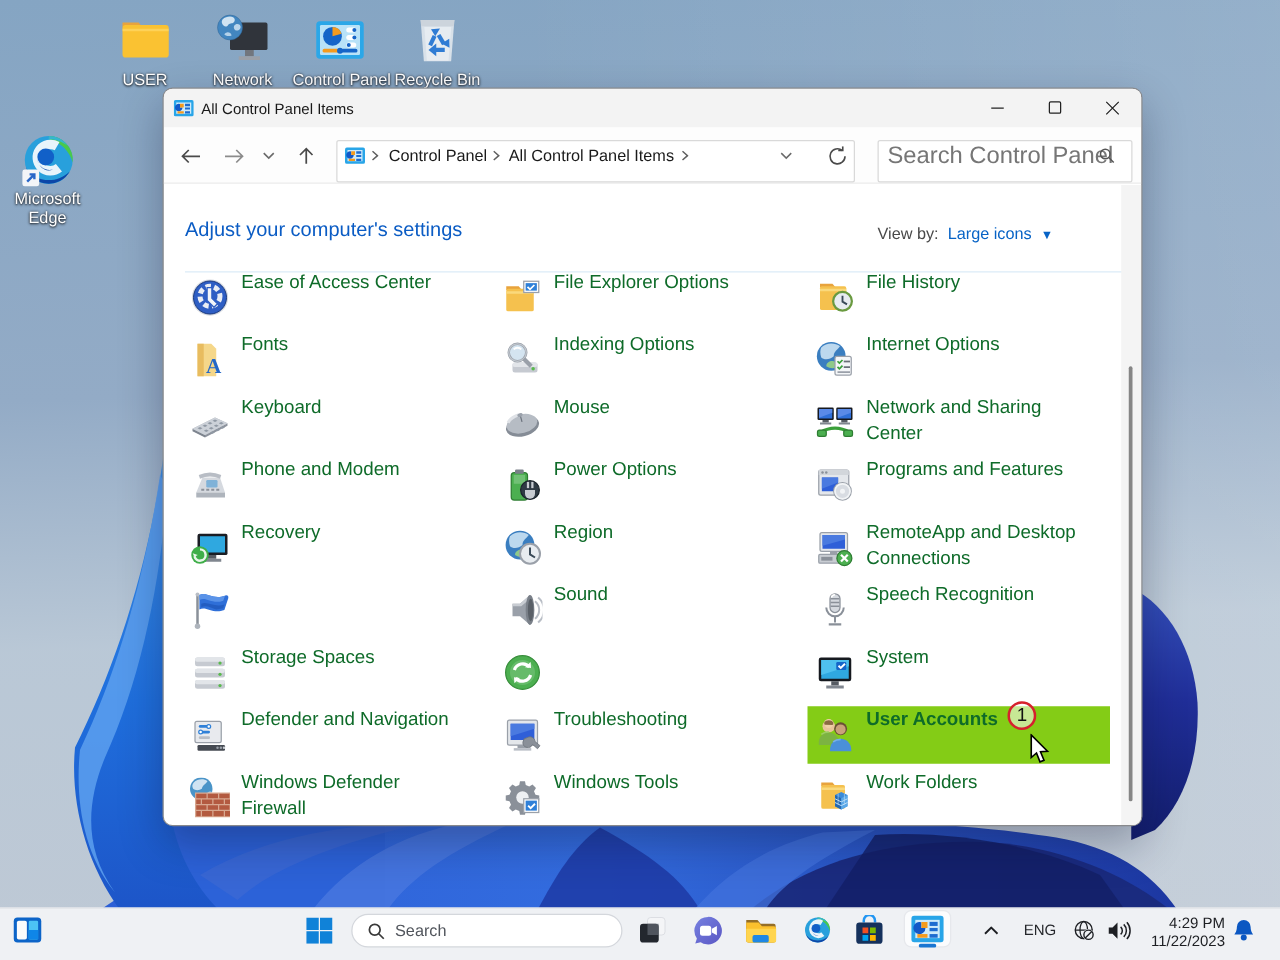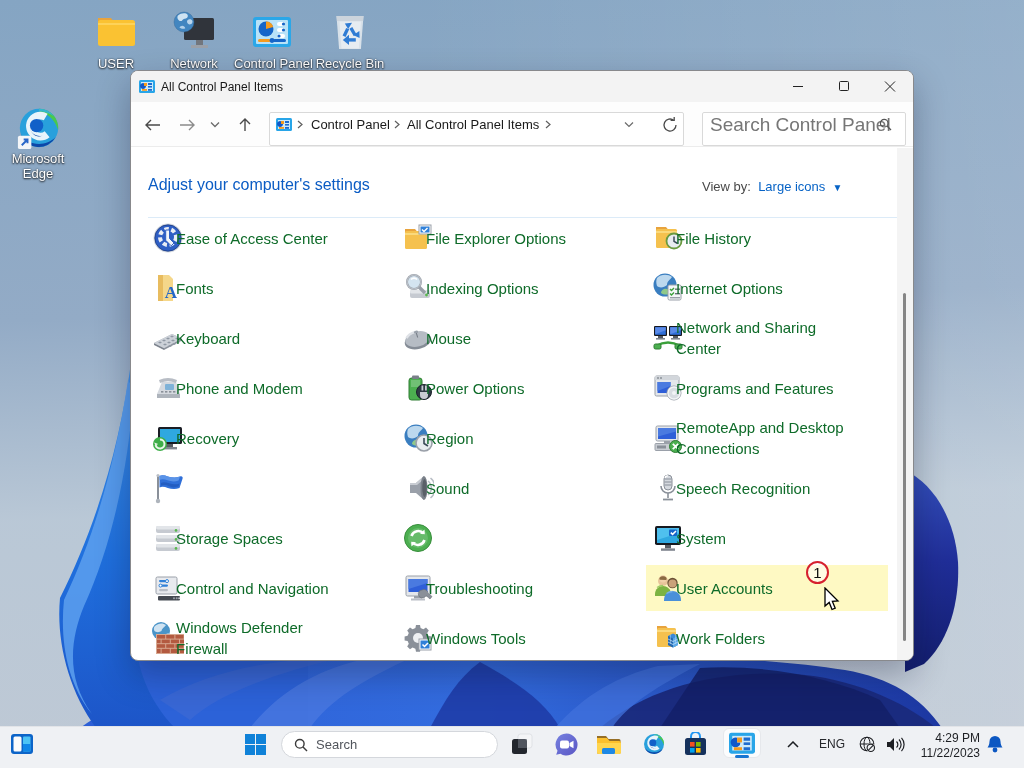--- a/index.html
+++ b/index.html
@@ -24,24 +24,24 @@
   .navg { position:absolute; top:0; height:45px; display:flex; align-items:center; justify-content:center; color:#5b5b5b; }
   .abox { position:absolute; left:138px; top:10px; width:415px; height:34px; border:1px solid #d9d9d9; background:#fff; border-radius:2px; }
   .sbox { position:absolute; left:571px; top:10px; width:204px; height:34px; border:1px solid #d9d9d9; background:#fff; border-radius:2px; }
   .crumb { font-size:13px; color:#1a1a1a; }
   #heading { position:absolute; left:17px; top:105px; font-size:16px; color:#0b5cc4; }
   #viewby { position:absolute; left:571px; top:108px; font-size:13px; color:#494949; }
   #viewby b { color:#0763c6; font-weight:normal; }
   #sepline { position:absolute; left:17px; top:146px; width:750px; height:1px; background:#dcebf8; }
   .cell { position:absolute; width:242px; height:46px; }
   .cell .cic { position:absolute; left:6px; top:7px; width:32px; height:32px; }
-  .cell .ctx { position:absolute; left:30px; top:0; height:46px; display:flex; align-items:center;
+  .cell .ctx { position:absolute; left:47px; top:0; height:46px; display:flex; align-items:flex-start;
     font-size:15px; color:#0e6b29; line-height:21px; }
   .cell .ctx span { max-width:178px; display:inline-block; }
-  .hl { background:#fef9c3; }
+  .hl { background:#84cc16;font-weight:bold; }
   #vscroll { position:absolute; right:0; top:77px; width:16px; bottom:0; background:#f4f4f4; }
   #vthumb { position:absolute; left:6px; width:3px; background:#868686; border-radius:2px; }
   
   #taskbar { position:absolute; left:0; top:726px; width:1024px; height:42px;
     background:#eff1f4; border-top:1px solid #e2e4e8; }
   .tbi { position:absolute; top:0; height:34px; display:flex; align-items:center; justify-content:center; }
   #searchpill { position:absolute; left:281px; top:4px; width:217px; height:27px; background:#fff;
     border:1px solid #d4d7dc; border-radius:14px; display:flex; align-items:center; }
   .trayt { font-size:12px; color:#25272b; }
   #clock { position:absolute; right:44px; top:4px; text-align:right; font-size:12px; color:#1d1f23; line-height:15px; }
@@ -596,21 +596,21 @@
               <circle cx="15" cy="9.1" r="1.5" fill="#fff" stroke="#2f80d8"></circle>
               <rect x="7" y="12.5" width="9" height="2.2" rx="1.1" fill="#2f80d8"></rect>
               <circle cx="8.5" cy="13.6" r="1.5" fill="#fff" stroke="#2f80d8"></circle>
               <rect x="7" y="17" width="9" height="2.2" rx="1.1" fill="#b9bec6"></rect>
               <rect x="6" y="24" width="22" height="4.5" rx="1" fill="#454a52"></rect>
               <circle cx="22" cy="26.2" r="1" fill="#9aa0a9"></circle>
               <circle cx="24.7" cy="26.2" r="1" fill="#9aa0a9"></circle>
               <circle cx="27.2" cy="26.2" r="1" fill="#c8ccd2"></circle>
             </svg></div>
           <div class="ctx">
-            <span>Control and Navigation</span>
+            <span>Defender and Navigation</span>
           </div>
         </div>
         <div class="cell" style="left:265px;top:494px;">
           <div class="cic"><svg width="32" height="32" viewBox="0 0 32 32">
               <rect x="4" y="4" width="24" height="20" rx="1.5" fill="#e4e7eb" stroke="#9aa0a9"></rect>
               <rect x="6.5" y="7" width="19" height="13" fill="#2f5fd8"></rect>
               <path d="M6.5,7 h19 v4 l-19,6 Z" fill="#4a7ae0"></path>
               <rect x="12" y="24" width="8" height="2.5" fill="#9aa0a9"></rect>
               <rect x="9" y="26.5" width="14" height="2" fill="#b9bec6"></rect>
               <path d="M20,18 a4,4 0 1 0 4,5.5 l4,3.5 l2,-2.5 l-4,-3.3 a4,4 0 0 0 -6,-3.2 Z" fill="#8a9099" stroke="#6a7078" stroke-width=".6"></path>

